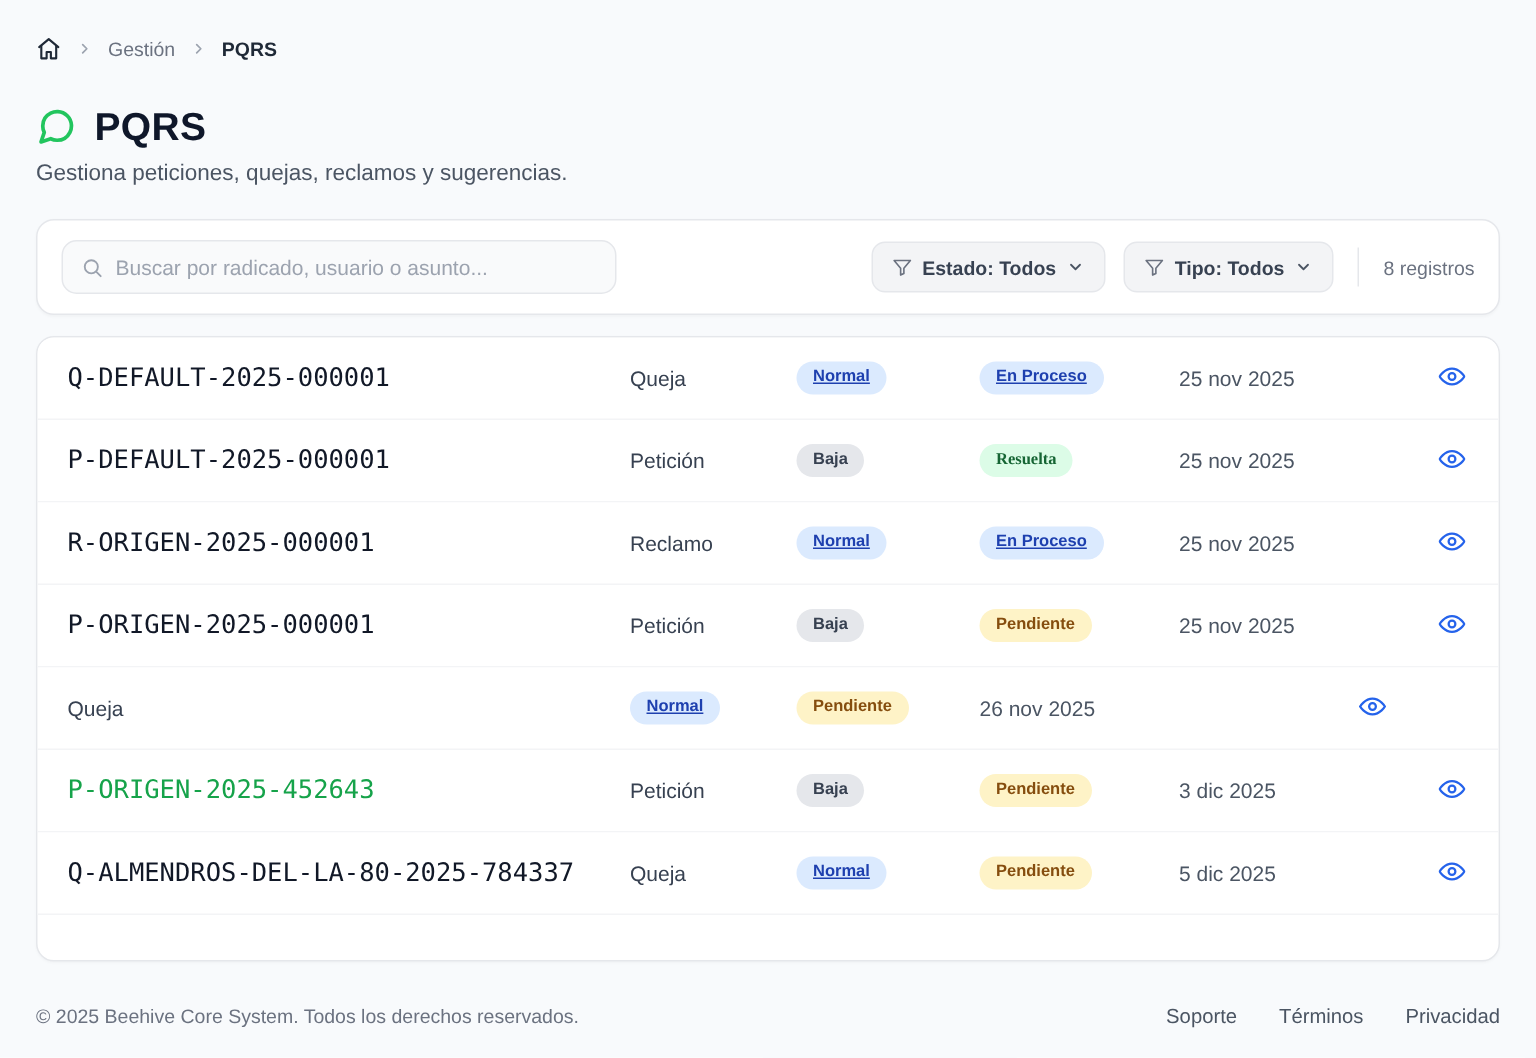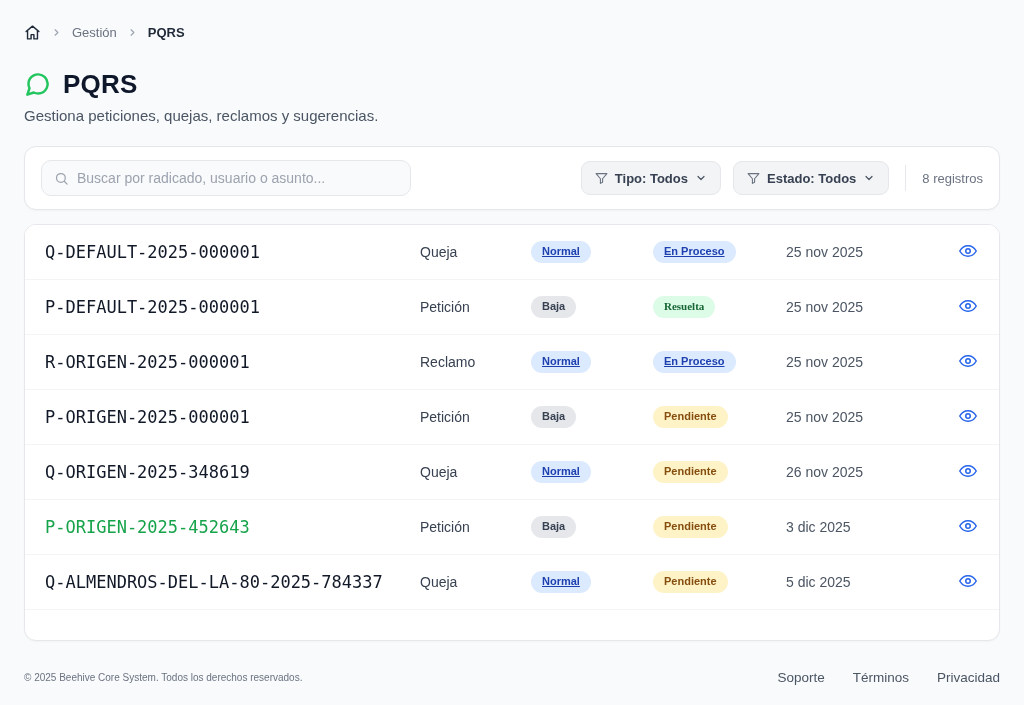--- a/index.html
+++ b/index.html
@@ -85,21 +85,21 @@
     background:none; border:none; cursor:pointer; padding:2px;
     display:inline-flex; align-items:center; justify-content:center;
   }
 
   
   .footer {
     position:absolute; left:0; right:0; bottom:0; height:55px;
     display:flex; align-items:center; justify-content:space-between;
     padding:0 24px; background:#f8fafc;
   }
-  .copyright { font-size:10px; color:#6b7280; }
+  .copyright { font-size:13px; color:#6b7280; }
   .footer-links { display:flex; gap:28px; }
   .footer-link { font-size:13.5px; color:#4b5563; cursor:pointer; }
 </style>
 </head>
 <body>
 
 <div class="page">
 
   <div class="breadcrumb">
     <span style="display:flex;cursor:pointer;">
@@ -142,34 +142,34 @@
       </span>
       <input type="text" placeholder="Buscar por radicado, usuario o asunto..." style="">
     </div>
     <div class="toolbar-spacer"></div>
     <button class="filter-btn">
       <span style="display:flex;">
         <svg width="13" height="13" viewBox="0 0 24 24" fill="none" stroke="#6b7280" stroke-width="2" stroke-linecap="round" stroke-linejoin="round">
             <path d="M22 3H2l8 9.5V21l4-2v-6.5L22 3z"></path>
           </svg>
       </span>
-      <span>Tipo: Todos</span>
+      <span>Estado: Todos</span>
       <span style="display:flex;">
         <svg width="12" height="12" viewBox="0 0 24 24" fill="none" stroke="#4b5563" stroke-width="2.4" stroke-linecap="round" stroke-linejoin="round">
             <path d="M6 9l6 6 6-6"></path>
           </svg>
       </span>
     </button>
     <button class="filter-btn">
       <span style="display:flex;">
         <svg width="13" height="13" viewBox="0 0 24 24" fill="none" stroke="#6b7280" stroke-width="2" stroke-linecap="round" stroke-linejoin="round">
             <path d="M22 3H2l8 9.5V21l4-2v-6.5L22 3z"></path>
           </svg>
       </span>
-      <span>Estado: Todos</span>
+      <span>Tipo: Todos</span>
       <span style="display:flex;">
         <svg width="12" height="12" viewBox="0 0 24 24" fill="none" stroke="#4b5563" stroke-width="2.4" stroke-linecap="round" stroke-linejoin="round">
             <path d="M6 9l6 6 6-6"></path>
           </svg>
       </span>
     </button>
     <div class="v-divider"></div>
     <span class="records-count">8 registros</span>
   </div>
 
@@ -221,21 +221,20 @@
           <div><span class="badge badge-yellow">Pendiente</span></div>
           <div class="fecha">25 nov 2025</div>
           <div class="action-cell"><button class="view-btn">
               <svg width="18" height="18" viewBox="0 0 24 24" fill="none" stroke="#2563eb" stroke-width="2" stroke-linecap="round" stroke-linejoin="round">
                 <path d="M1 12s4-7 11-7 11 7 11 7-4 7-11 7S1 12 1 12z"></path>
                 <circle cx="12" cy="12" r="3"></circle>
               </svg>
             </button></div>
         </div>
         <div class="tr">
-          <div class="radicado">Q-ORIGEN-2025-348619</div>
           <div class="tipo">Queja</div>
           <div><span class="badge badge-blue">Normal</span></div>
           <div><span class="badge badge-yellow">Pendiente</span></div>
           <div class="fecha">26 nov 2025</div>
           <div class="action-cell"><button class="view-btn">
               <svg width="18" height="18" viewBox="0 0 24 24" fill="none" stroke="#2563eb" stroke-width="2" stroke-linecap="round" stroke-linejoin="round">
                 <path d="M1 12s4-7 11-7 11 7 11 7-4 7-11 7S1 12 1 12z"></path>
                 <circle cx="12" cy="12" r="3"></circle>
               </svg>
             </button></div>

